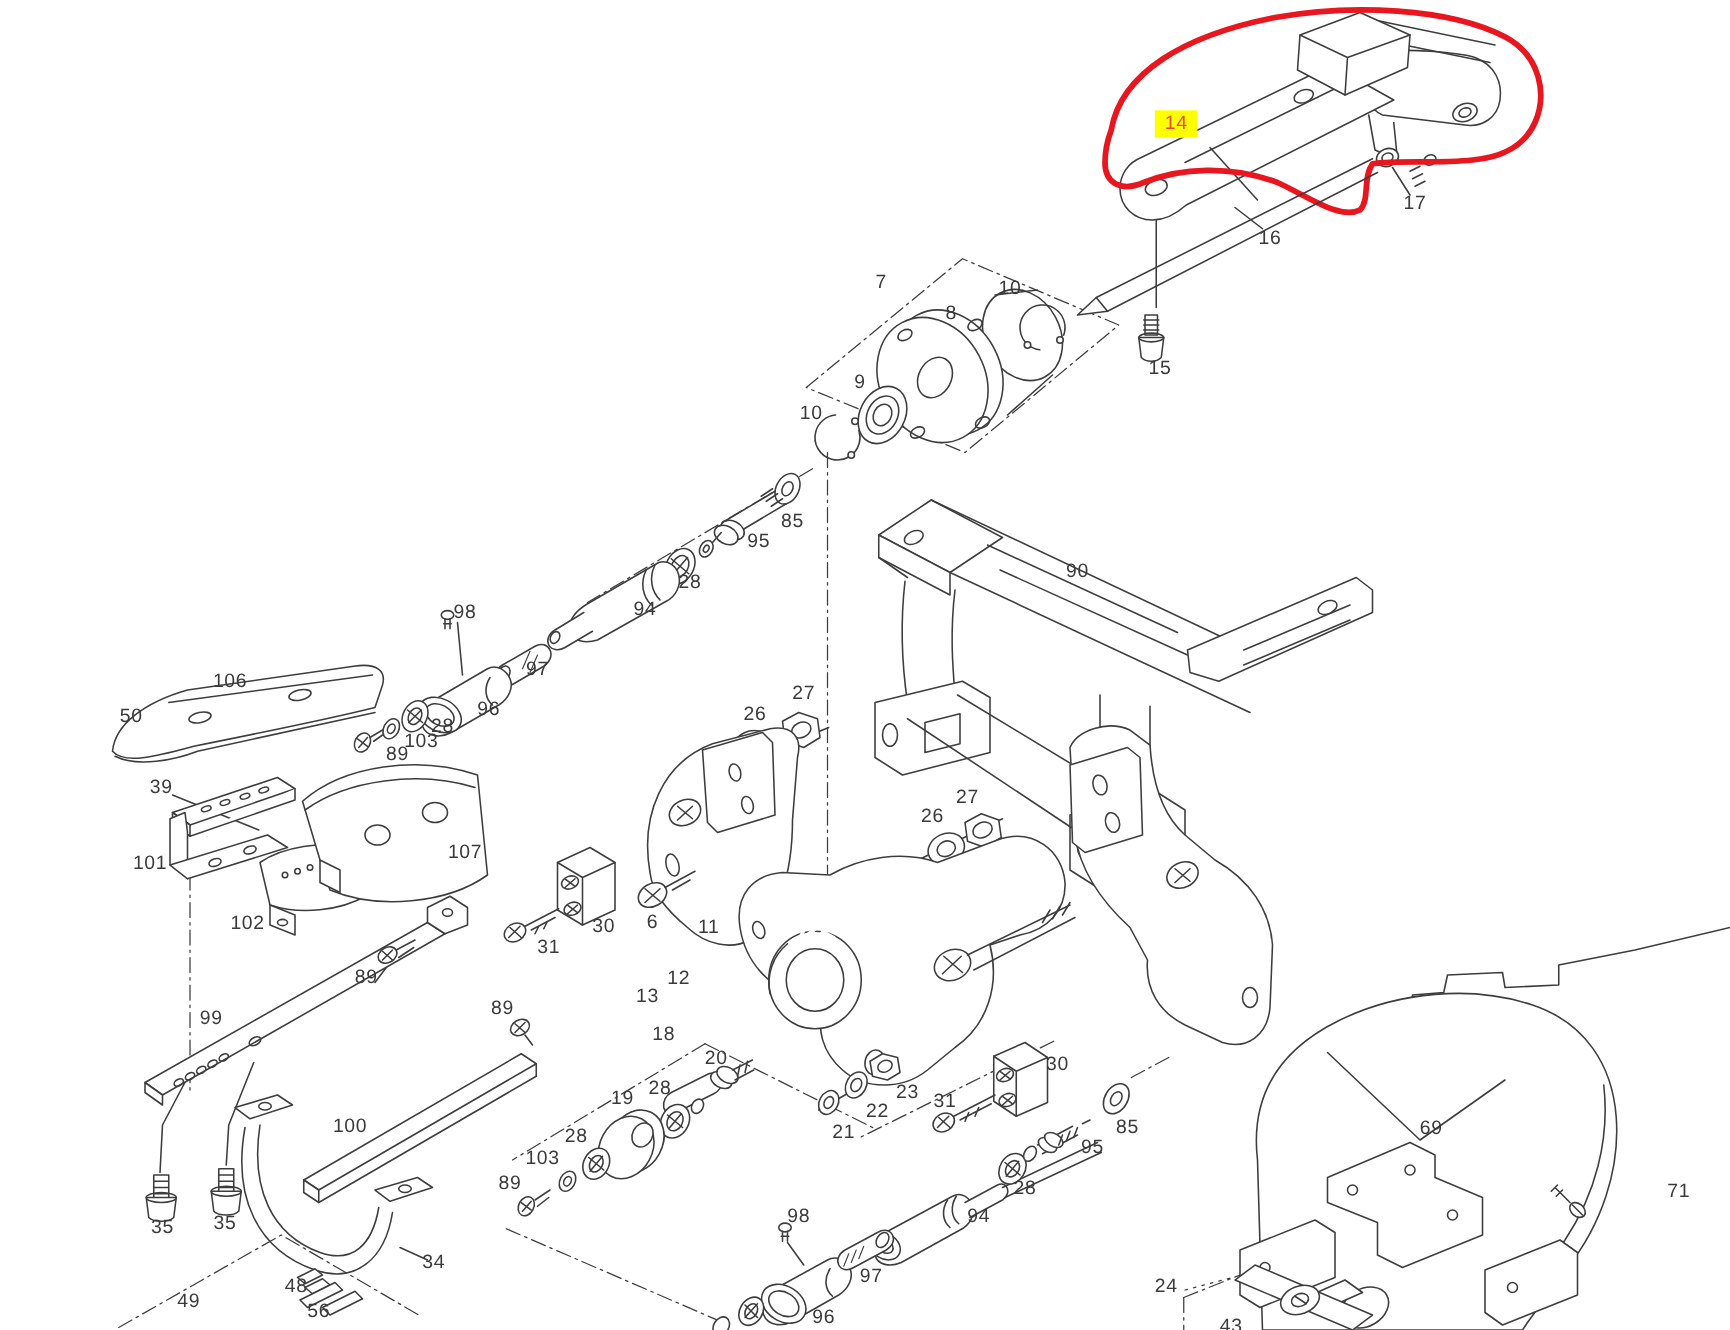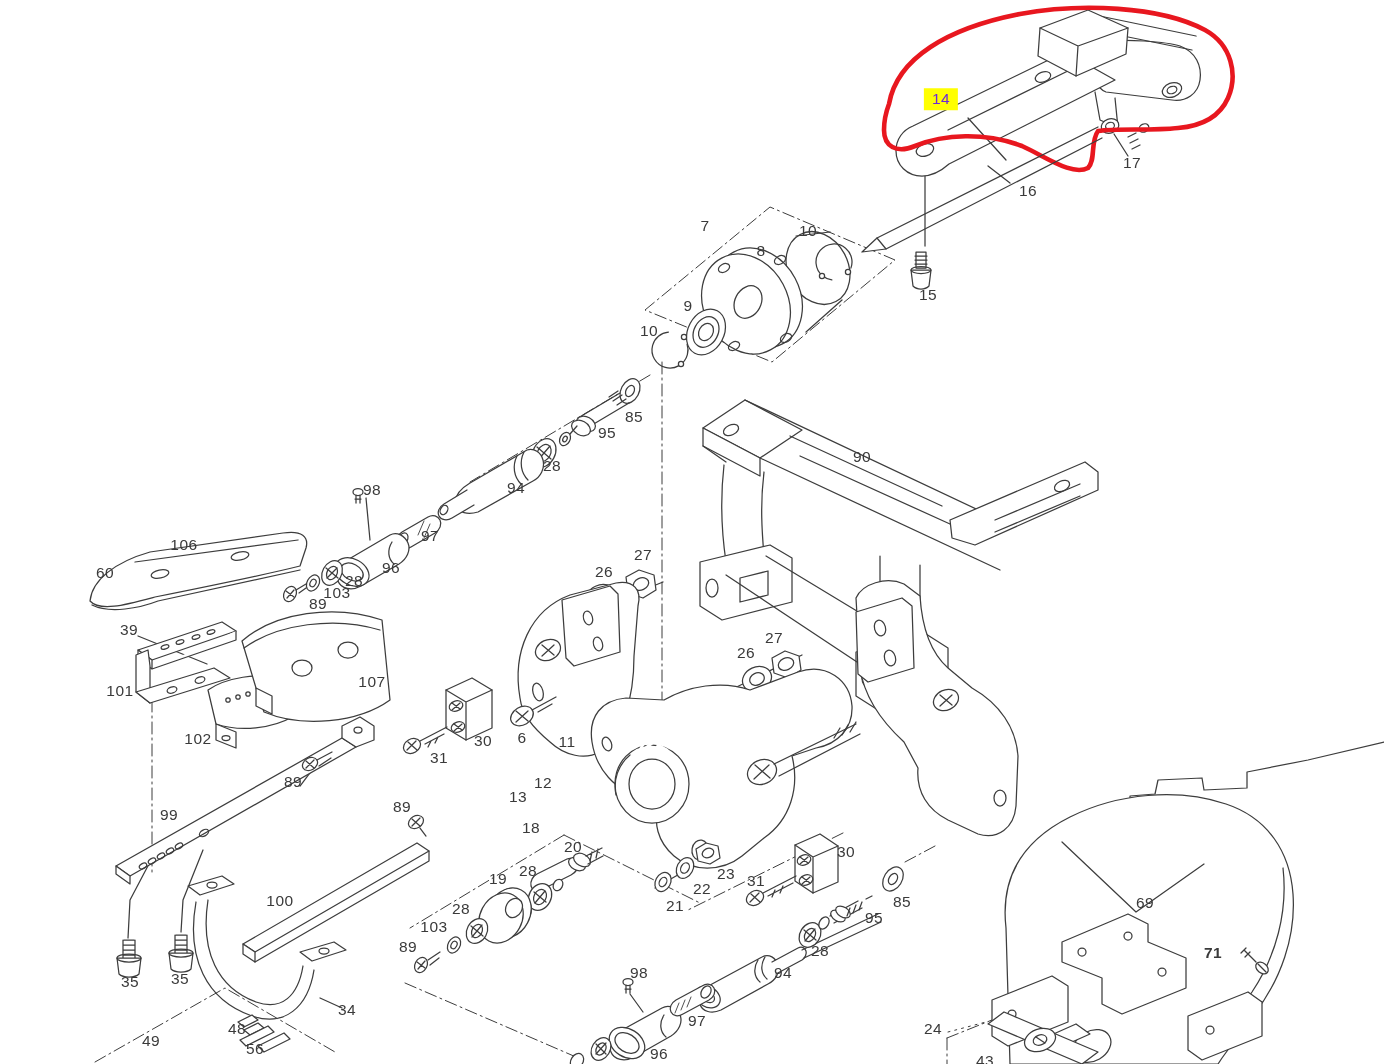--- a/index.html
+++ b/index.html
@@ -2,21 +2,21 @@
 <html><head>
 <meta charset="utf-8">
 <style>
   html,body{margin:0;padding:0;background:#ffffff;}
   #canvas{position:relative;width:1384px;height:1064px;background:#ffffff;overflow:hidden;
           font-family:"Liberation Sans",sans-serif;}
   #art{position:absolute;left:0;top:0;}
   .labels{position:absolute;left:0;top:0;width:100%;height:100%;pointer-events:none;}
   .plbl{position:absolute;transform:translate(-50%,-50%);font-size:15.5px;color:#3a3a3a;
         letter-spacing:0.5px;white-space:nowrap;line-height:1;}
-  .plbl.hl{background:#ffff00;padding:3px 8px;color:#6d28d9;}
+  .plbl.hl{background:#ffff00;padding:3px 8px;color:#ef4444;}
   svg path,svg ellipse,svg circle,svg line,svg polyline,svg polygon,svg rect{
     stroke:#3d3d3d;stroke-width:1.25;fill:none;stroke-linejoin:round;stroke-linecap:round;}
   svg .f{fill:#ffffff;}
   svg .thin{stroke-width:0.9;}
   svg .cl{stroke-dasharray:12 4 2 4;stroke-width:1;}
   svg .dot{stroke-dasharray:2 5;stroke-width:1;}
   svg .red{stroke:#e8171f;stroke-width:4.6;fill:none;}
   svg text{stroke:none;}
 </style>
 </head>
@@ -488,39 +488,39 @@
     <ellipse class="f" cx="1040" cy="1040" rx="16" ry="11" transform="rotate(-20 1040 1040)"></ellipse>
     <ellipse cx="1040" cy="1040" rx="7" ry="5" transform="rotate(-20 1040 1040)"></ellipse>
     <path d="M1036,1037 l9,6"></path>
   </g>
 
 </svg>
 
 <div class="labels">
       <div class="plbl hl" style="left: 941px; top: 99px;">14</div>
       <div class="plbl" style="left: 1132px; top: 163px;">17</div>
-      <div class="plbl" style="left: 1016px; top: 191px; margin-left: 12px;">16</div>
+      <div class="plbl" style="left: 1016px; top: 191px;">16</div>
       <div class="plbl" style="left: 928px; top: 295px;">15</div>
       <div class="plbl" style="left: 705px; top: 226px;">7</div>
       <div class="plbl" style="left: 808px; top: 231px;">10</div>
       <div class="plbl" style="left: 761px; top: 251px;">8</div>
       <div class="plbl" style="left: 688px; top: 306px;">9</div>
       <div class="plbl" style="left: 649px; top: 331px;">10</div>
       <div class="plbl" style="left: 634px; top: 417px;">85</div>
       <div class="plbl" style="left: 607px; top: 433px;">95</div>
       <div class="plbl" style="left: 552px; top: 466px;">28</div>
       <div class="plbl" style="left: 516px; top: 488px;">94</div>
       <div class="plbl" style="left: 430px; top: 536px;">97</div>
       <div class="plbl" style="left: 391px; top: 568px;">96</div>
       <div class="plbl" style="left: 372px; top: 490px;">98</div>
       <div class="plbl" style="left: 354px; top: 581px;">28</div>
       <div class="plbl" style="left: 337px; top: 593px;">103</div>
       <div class="plbl" style="left: 318px; top: 604px;">89</div>
       <div class="plbl" style="left: 184px; top: 545px;">106</div>
-      <div class="plbl" style="left: 105px; top: 573px;">60</div>
+      <div class="plbl" style="left: 105px; top: 573px;">50</div>
       <div class="plbl" style="left: 129px; top: 630px;">39</div>
       <div class="plbl" style="left: 120px; top: 691px;">101</div>
       <div class="plbl" style="left: 198px; top: 739px;">102</div>
       <div class="plbl" style="left: 372px; top: 682px;">107</div>
       <div class="plbl" style="left: 862px; top: 457px;">90</div>
       <div class="plbl" style="left: 604px; top: 572px;">26</div>
       <div class="plbl" style="left: 643px; top: 555px;">27</div>
       <div class="plbl" style="left: 746px; top: 653px;">26</div>
       <div class="plbl" style="left: 774px; top: 638px;">27</div>
       <div class="plbl" style="left: 483px; top: 741px;">30</div>
@@ -552,17 +552,17 @@
       <div class="plbl" style="left: 293px; top: 782px;">89</div>
       <div class="plbl" style="left: 402px; top: 807px;">89</div>
       <div class="plbl" style="left: 280px; top: 901px;">100</div>
       <div class="plbl" style="left: 130px; top: 982px;">35</div>
       <div class="plbl" style="left: 180px; top: 979px;">35</div>
       <div class="plbl" style="left: 347px; top: 1010px;">34</div>
       <div class="plbl" style="left: 151px; top: 1041px;">49</div>
       <div class="plbl" style="left: 237px; top: 1029px;">48</div>
       <div class="plbl" style="left: 255px; top: 1049px;">56</div>
       <div class="plbl" style="left: 1145px; top: 903px;">69</div>
-      <div class="plbl" style="left: 1213px; top: 953px; font-weight: bold;">71</div>
+      <div class="plbl" style="left: 1343px; top: 953px;">71</div>
       <div class="plbl" style="left: 933px; top: 1029px;">24</div>
       <div class="plbl" style="left: 985px; top: 1061px;">43</div>
     </div>
 </div>
 
 </body></html>

